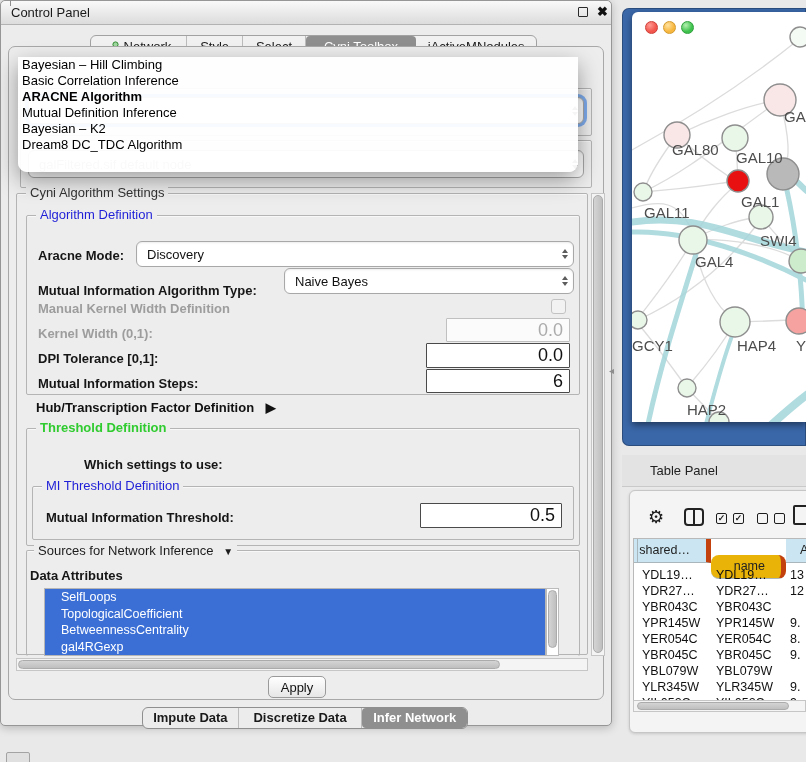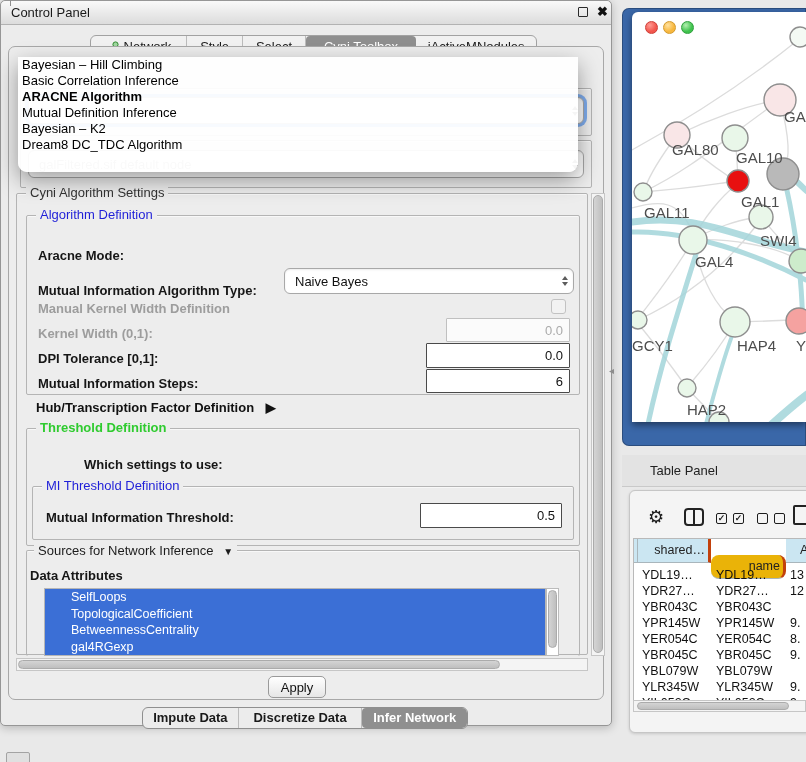--- a/index.html
+++ b/index.html
@@ -32,38 +32,38 @@
   
   .combo{background:#fff;border:1px solid #a8a8a8;border-radius:6px;display:flex;align-items:center;
          box-shadow:inset 0 1px 2px rgba(0,0,0,.08);}
   .combo .ctext{font-size:13px;color:#111;padding-left:10px;flex:1;white-space:nowrap;overflow:hidden;}
   .combo .arr{width:16px;display:flex;flex-direction:column;align-items:center;justify-content:center;gap:2px;}
   .cup{width:0;height:0;border-left:3.5px solid transparent;border-right:3.5px solid transparent;border-bottom:4.5px solid #5c5c5c;}
   .cdn{width:0;height:0;border-left:3.5px solid transparent;border-right:3.5px solid transparent;border-top:4.5px solid #5c5c5c;}
   .focusring{box-shadow:0 0 0 3px rgba(88,150,235,.75), inset 0 1px 2px rgba(0,0,0,.08);}
   
   .tfield{background:#fff;border:1.5px solid #4a4a4a;border-radius:1px;display:flex;align-items:center;justify-content:flex-end;}
-  .tfield span{font-size:13px;padding-right:6px;}
+  .tfield span{font-size:18px;padding-right:6px;}
   .tfield.dis{border:1px solid #c0c0c0;background:#fbfbfb;}
   .tfield.dis span{color:#ababab;}
   
   .sbtrack{background:#f4f4f4;border:1px solid #c6c6c6;}
   .sbthumb{background:linear-gradient(90deg,#d4d4d4,#bfbfbf);border:1px solid #ababab;border-radius:6px;}
   .sbthumb.h{background:linear-gradient(#d4d4d4,#bfbfbf);}
   
   .datalist{background:#fff;border:1px solid #b6b6b6;overflow:hidden;}
-  .litem{background:var(--selection-blue,#3b6fd6);color:#fff;font-size:12.5px;line-height:16.5px;padding-left:26px;white-space:nowrap;}
+  .litem{background:var(--selection-blue,#3b6fd6);color:#fff;font-size:12.5px;line-height:16.5px;padding-left:16px;white-space:nowrap;}
   
   .pushbtn{background:linear-gradient(#ffffff,#e6e6e6);border:1px solid #9a9a9a;border-radius:5px;
            font-size:13px;color:#111;text-align:center;line-height:20px;font-family:"Liberation Sans",sans-serif;}
   
   .tp-bar{background:#e3e3e3;border-bottom:1px solid #c9c9c9;}
   .card{background:#f4f4f4;border:1px solid #c6c6c6;border-radius:6px 0 0 6px;box-shadow:0 1px 3px rgba(0,0,0,.15);}
-  .hcell{font-size:12.5px;line-height:23px;color:#222;border-right:3px solid #c2410c;border-bottom:1px solid #a9b6bc;
-         text-align:right;padding-right:3px;overflow:hidden;white-space:nowrap;}
+  .hcell{font-size:12.5px;line-height:23px;color:#222;border-right:5px solid #c2410c;border-bottom:1px solid #a9b6bc;
+         text-align:right;padding-right:16px;overflow:hidden;white-space:nowrap;}
   .tcell{font-size:12.5px;line-height:16px;color:#111;white-space:nowrap;overflow:hidden;}
   
   .ticon{color:#1c1c1c;}
   .colsicon{border:2px solid #222;border-radius:4px;}
   .colsicon::after{content:"";position:absolute;left:50%;top:0;width:2px;height:100%;background:#222;transform:translateX(-1px);}
   .chk{border:1.5px solid #1c1c1c;border-radius:2px;font-size:9px;line-height:9px;text-align:center;color:#1c1c1c;font-weight:bold;}
   .pageicon{border:2px solid #222;border-radius:2px;background:#f4f4f4;}
   
   .netframe{background:var(--frame-blue,#3a67a8);border-radius:7px 0 0 7px;box-shadow:inset 0 0 0 1px rgba(0,0,0,.25);}
   .netwin{background:#fff;border-radius:6px 0 0 0;box-shadow:0 3px 7px rgba(0,0,0,.45);}
@@ -138,20 +138,27 @@
     <div class="item">Dream8 DC_TDC Algorithm</div>
   </div>
 
   <div class="abs group" style="left:16px;top:193px;width:572px;height:462px;"></div>
   <span class="gtitle t-gray" style="left:26px;top:186px;">Cyni Algorithm Settings</span>
 
   <div class="abs group" style="left:26px;top:215px;width:554px;height:180px;"></div>
   <span class="gtitle t-blue" style="left:36px;top:208px;">Algorithm Definition</span>
 
   <span class="abs lbl" style="left:38px;top:248px;">Aracne Mode:</span>
+  <div class="abs combo" style="left:136px;top:241px;width:438px;height:26px;">
+    <span class="ctext">Discovery</span>
+    <span class="arr">
+        <i class="cup"></i>
+        <i class="cdn"></i>
+      </span>
+  </div>
 
   <span class="abs lbl" style="left:38px;top:283px;text-align:right;">Mutual Information Algorithm Type:</span>
   <div class="abs combo" style="left:284px;top:268px;width:290px;height:26px;">
     <span class="ctext">Naive Bayes</span>
     <span class="arr">
         <i class="cup"></i>
         <i class="cdn"></i>
       </span>
   </div>
 

